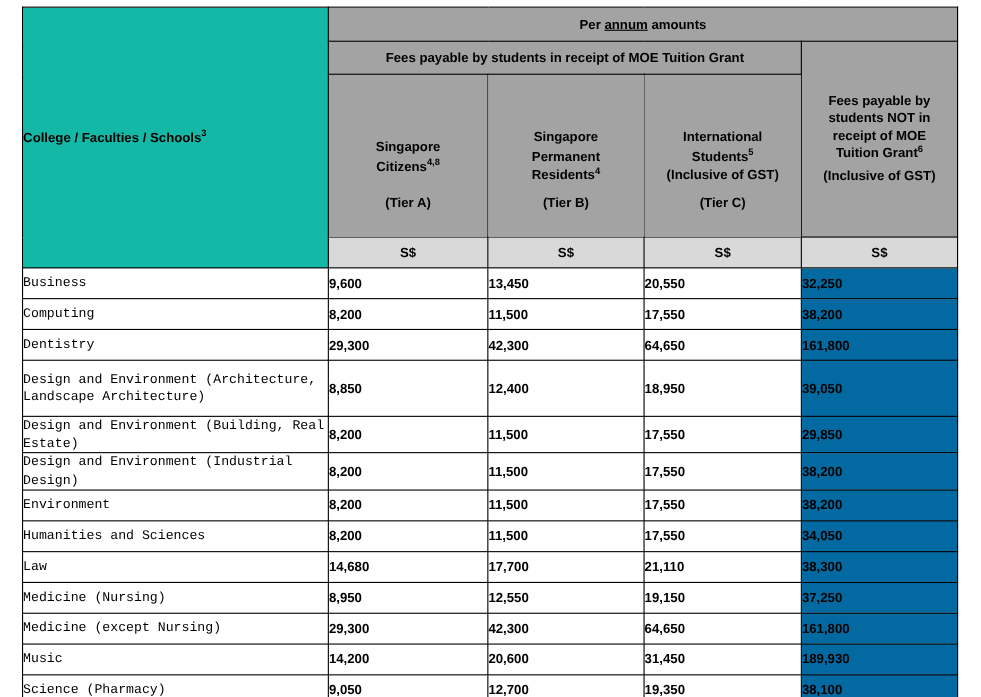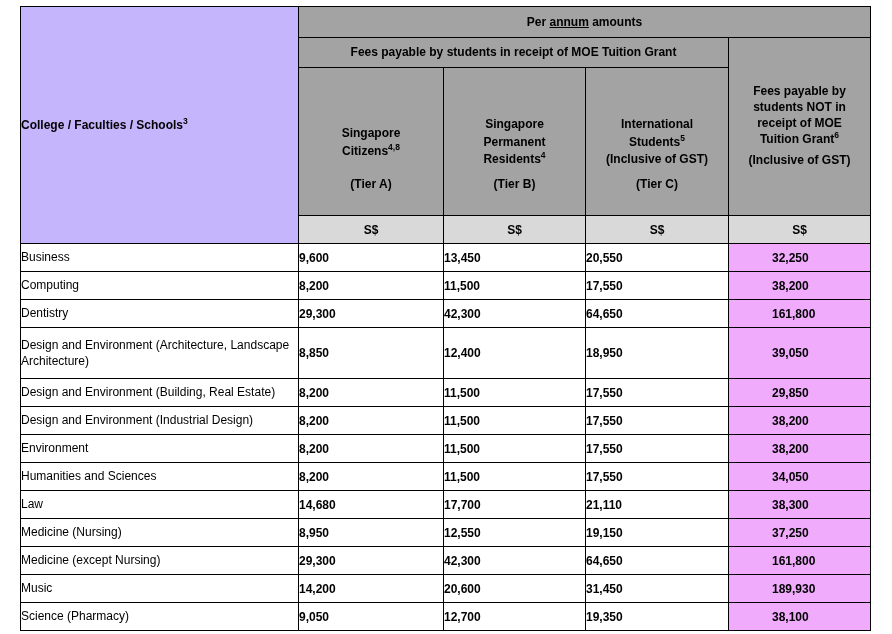--- a/index.html
+++ b/index.html
@@ -41,21 +41,21 @@
 
   
   .hdr {
     background: #a3a3a3;
     text-align: center;
     font-weight: bold;
     font-size: 12.5px;
     line-height: 1.25;
   }
   .hdr-col-title {
-    background: #c4b5fd;
+    background: #14b8a6;
     font-weight: bold;
     font-size: 12.5px;
     text-align: left;
     padding-left: 9px;
     vertical-align: middle;
   }
   .per-annum {
     height: 30px;
     font-size: 12.5px;
   }
@@ -105,29 +105,29 @@
     background: #ffffff;
     height: 27px;
   }
   td.prog {
     text-align: left;
     padding-left: 9px;
     padding-right: 4px;
     font-size: 12px;
     font-weight: normal;
     line-height: 1.35;
+    font-family: Liberation Mono, monospace;
   }
   td.num {
     text-align: left;
     font-weight: bold;
     font-size: 12px;
   }
   td.num.highlight {
-    background: #f0abfc;
-    padding-left: 43px;
+    background: #0369a1;
   }
   tr.tall td { height: 50px; }
 
   
   col.c-prog  { width: 278px; }
   col.c-tierA { width: 145px; }
   col.c-tierB { width: 142px; }
   col.c-tierC { width: 143px; }
   col.c-nog   { width: 142px; }
 </style>

